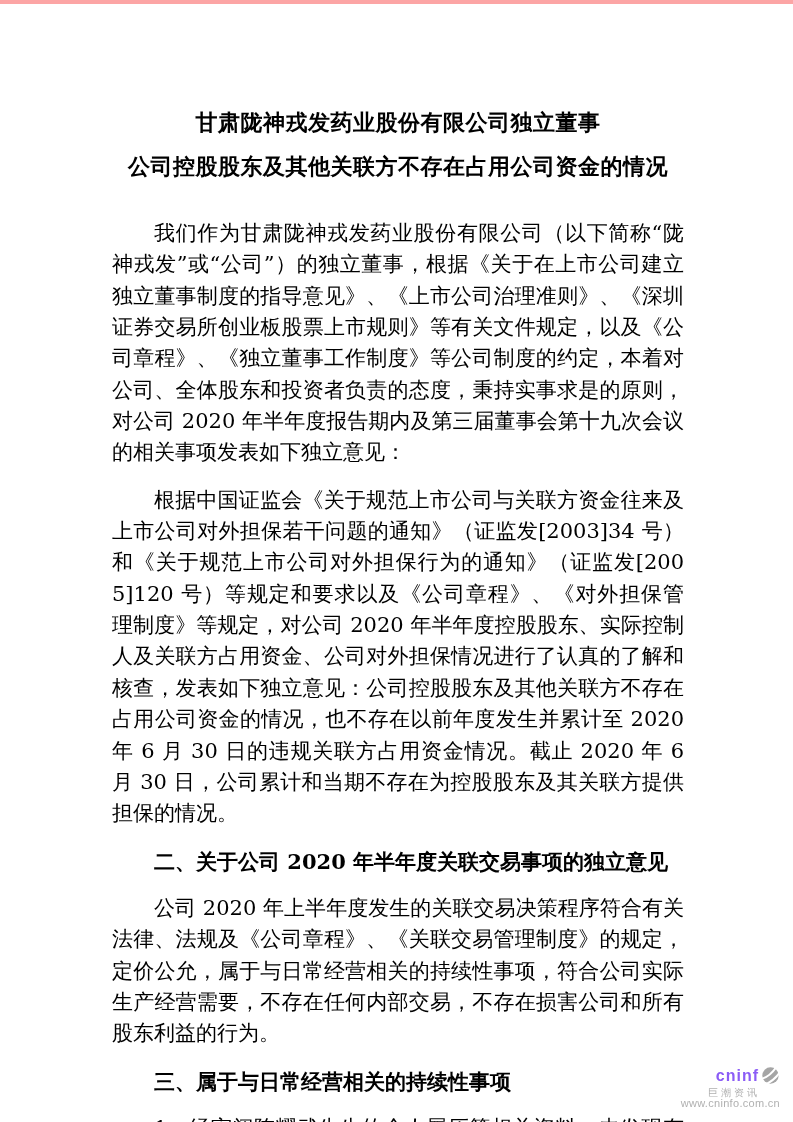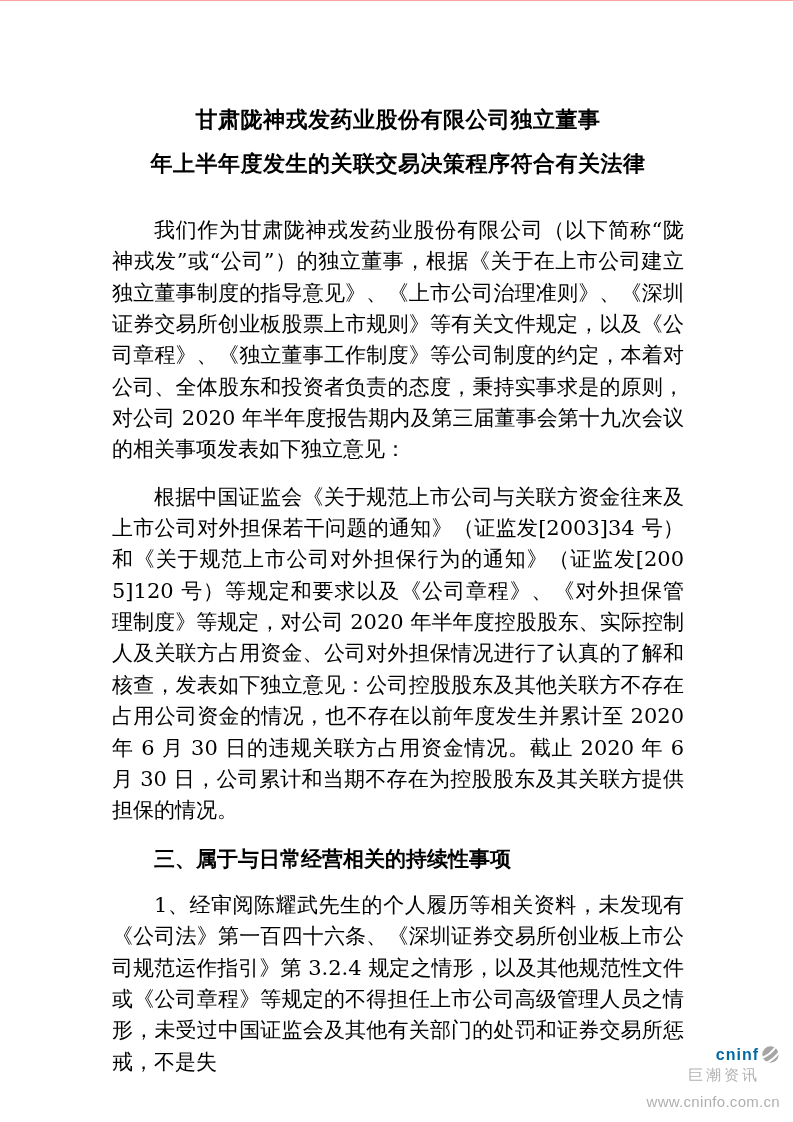--- a/index.html
+++ b/index.html
@@ -9,21 +9,21 @@
   }
   .page {
     position: relative;
     width: 793px;
     height: 1122px;
     background: #ffffff;
     overflow: hidden;
     font-family: "DejaVu Serif", "Liberation Serif", serif;
     color: #000000;
     box-sizing: border-box;
-    border-top: 1px solid #fca5a5;
+    border-top: 4px solid #fca5a5;
   }
   .content {
     position: absolute;
     left: 96px;
     top: 96px;
     width: 604px;
   }
   .title-block {
     margin-bottom: 30px;
   }
@@ -58,53 +58,55 @@
   .cninfo-brand-row {
     display: flex;
     align-items: center;
     justify-content: flex-end;
     gap: 2px;
   }
   .cninfo-brand {
     font-size: 16px;
     font-weight: bold;
     letter-spacing: 1px;
-    color: #0369a1;
+    color: #8b5cf6;
   }
   .cninfo-swirl {
     width: 19px;
     height: 19px;
     display: inline-block;
   }
   .cninfo-cn {
-    font-size: 15px;
+    font-size: 10px;
     letter-spacing: 3px;
     margin-top: 3px;
     margin-right: 20px;
     color: #b0b0b0;
   }
   .cninfo-url {
-    font-size: 15px;
+    font-size: 11px;
     letter-spacing: 0.3px;
-    margin-top: 12px;
+    margin-top: 0;
     color: #b0b0b0;
   }
 </style>
 </head>
 <body>
 
 <div class="page">
   <div class="content">
     <div class="title-block">
       <div class="title-line">甘肃陇神戎发药业股份有限公司独立董事</div>
-      <div class="title-line">年上半年度发生的关联交易决策程序符合有关法律</div>
+      <div class="title-line">公司控股股东及其他关联方不存在占用公司资金的情况</div>
     </div>
 
     <p class="para body">我们作为甘肃陇神戎发药业股份有限公司（以下简称“陇神戎发”或“公司”）的独立董事，根据《关于在上市公司建立独立董事制度的指导意见》、《上市公司治理准则》、《深圳证券交易所创业板股票上市规则》等有关文件规定，以及《公司章程》、《独立董事工作制度》等公司制度的约定，本着对公司、全体股东和投资者负责的态度，秉持实事求是的原则，对公司 2020 年半年度报告期内及第三届董事会第十九次会议的相关事项发表如下独立意见：</p>
     <p class="para body">根据中国证监会《关于规范上市公司与关联方资金往来及上市公司对外担保若干问题的通知》（证监发[2003]34 号）和《关于规范上市公司对外担保行为的通知》（证监发[2005]120 号）等规定和要求以及《公司章程》、《对外担保管理制度》等规定，对公司 2020 年半年度控股股东、实际控制人及关联方占用资金、公司对外担保情况进行了认真的了解和核查，发表如下独立意见：公司控股股东及其他关联方不存在占用公司资金的情况，也不存在以前年度发生并累计至 2020 年 6 月 30 日的违规关联方占用资金情况。截止 2020 年 6 月 30 日，公司累计和当期不存在为控股股东及其关联方提供担保的情况。</p>
+    <p class="para heading">二、关于公司 2020 年半年度关联交易事项的独立意见</p>
+    <p class="para body">公司 2020 年上半年度发生的关联交易决策程序符合有关法律、法规及《公司章程》、《关联交易管理制度》的规定，定价公允，属于与日常经营相关的持续性事项，符合公司实际生产经营需要，不存在任何内部交易，不存在损害公司和所有股东利益的行为。</p>
     <p class="para heading">三、属于与日常经营相关的持续性事项</p>
     <p class="para body">1、经审阅陈耀武先生的个人履历等相关资料，未发现有《公司法》第一百四十六条、《深圳证券交易所创业板上市公司规范运作指引》第 3.2.4 规定之情形，以及其他规范性文件或《公司章程》等规定的不得担任上市公司高级管理人员之情形，未受过中国证监会及其他有关部门的处罚和证券交易所惩戒，不是失</p>
   </div>
 
   <div class="cninfo-logo">
     <div class="cninfo-brand-row">
       <span class="cninfo-brand">cninf</span>
       <span class="cninfo-swirl">
         <svg viewBox="0 0 20 20" width="19" height="19" aria-hidden="true">
           <circle cx="10" cy="10" r="8.6" fill="#a5a5a5"></circle>

